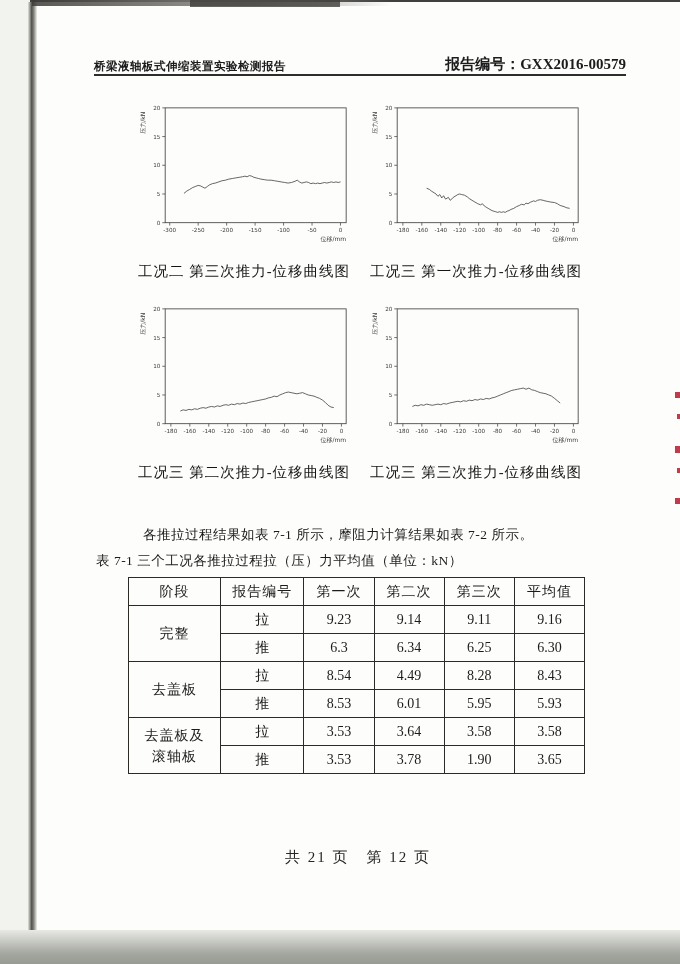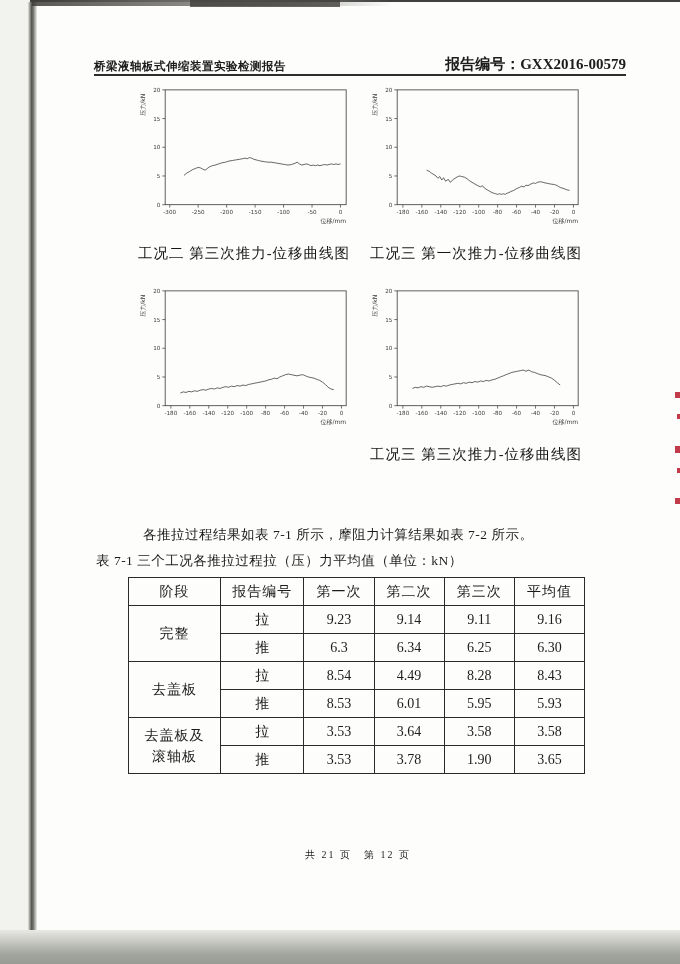--- a/index.html
+++ b/index.html
@@ -16,21 +16,21 @@
         background:linear-gradient(to bottom,#e8e9e4,#a3a59f 70%,#989a94);}
   .red-mark{position:absolute;background:#c23b4b;}
   
   #page{position:absolute;left:36px;top:2px;width:644px;height:934px;background:#fdfdfb;}
   
   #hdr{position:absolute;left:58px;top:52px;width:532px;height:20px;
        border-bottom:2px solid #2e2d2a;display:flex;justify-content:space-between;align-items:flex-end;}
   #hdr .h-title{font-size:11.5px;font-weight:bold;letter-spacing:.5px;}
   #hdr .h-no{font-size:15px;font-weight:bold;}
   
-  #charts{position:absolute;left:100px;top:78px;width:448px;
+  #charts{position:absolute;left:100px;top:96px;width:448px;
           display:grid;grid-template-columns:1fr 1fr;column-gap:16px;row-gap:18px;}
   figure{margin:0;display:flex;flex-direction:column;align-items:center;}
   svg.chart{width:216px;height:154px;}
   svg.chart text{font-family:"DejaVu Sans",sans-serif;fill:#3a3a38;}
   figcaption{font-size:14.5px;margin-top:10px;letter-spacing:1px;color:#161614;white-space:nowrap;}
   
   #intro{position:absolute;left:80px;top:524px;width:480px;font-size:13.5px;
          text-indent:2em;letter-spacing:.5px;margin:0;}
   #tbl-title{position:absolute;left:60px;top:550px;width:524px;text-align:left;
          font-size:13.5px;letter-spacing:.5px;}
@@ -38,21 +38,21 @@
   table{position:absolute;left:92px;top:575px;width:457px;border-collapse:collapse;
         font-size:14px;table-layout:fixed;}
   th,td{border:1.6px solid #2b2a27;text-align:center;padding:2px 2px;height:23px;
         font-weight:normal;}
   th{letter-spacing:1px;}
   td.stage{padding:2px 14px;line-height:1.5;letter-spacing:1px;}
   col.c-stage{width:92px;} col.c-proc{width:83px;} col.c-val{width:70px;}
   .num{font-family:"Liberation Serif",serif;margin-top:48px;}
   
   #footer{position:absolute;left:60px;top:846px;width:524px;text-align:center;
-          font-size:10px;letter-spacing:2px;color:#262624;}
+          font-size:15px;letter-spacing:2px;color:#262624;}
 </style>
 </head>
 <body>
 
 <div id="stage">
   <div id="left-strip"></div>
 
   <div id="page">
 
     <div id="hdr">
@@ -163,20 +163,21 @@
             <line x1="172.1780104712042" y1="128" x2="172.1780104712042" y2="131" stroke="#4a4946" stroke-width="0.8"></line>
             <text x="172.1780104712042" y="138" font-size="5.8" text-anchor="middle">-40</text>
             <line x1="191.6544502617801" y1="128" x2="191.6544502617801" y2="131" stroke="#4a4946" stroke-width="0.8"></line>
             <text x="191.6544502617801" y="138" font-size="5.8" text-anchor="middle">-20</text>
             <line x1="211.13089005235602" y1="128" x2="211.13089005235602" y2="131" stroke="#4a4946" stroke-width="0.8"></line>
             <text x="211.13089005235602" y="138" font-size="5.8" text-anchor="middle">0</text>
             <text x="0" y="0" font-size="6.2" text-anchor="end" transform="translate(9 14) rotate(-90)">压力/kN</text>
             <text x="216" y="147" font-size="6.2" text-anchor="end">位移/mm</text>
             <polyline points="45.6,115.0 48.5,113.8 51.4,114.4 54.3,113.3 57.3,113.8 60.2,112.7 63.1,113.3 66.0,112.1 69.0,111.5 71.9,112.1 74.8,110.9 77.7,110.3 80.6,110.9 83.6,109.7 86.5,110.3 89.4,109.1 92.3,108.5 95.2,109.1 98.2,107.9 101.1,108.5 104.0,107.3 106.9,107.9 109.9,106.8 112.8,107.3 115.7,106.2 118.6,105.6 121.5,105.0 124.5,104.4 127.4,103.8 130.3,103.2 133.2,102.6 136.1,101.5 139.1,100.9 142.0,99.7 144.9,100.3 147.8,98.5 150.8,97.3 153.7,96.1 156.6,95.5 159.5,96.1 162.4,96.7 165.4,97.3 168.3,96.7 171.2,96.1 174.1,97.3 177.0,98.5 180.0,99.1 182.9,99.7 185.8,100.9 188.7,102.0 191.7,103.8 194.6,106.2 197.5,109.1 200.4,110.9 203.3,111.5" fill="none" stroke="#2f2e2c" stroke-width="0.75"></polyline>
           </svg>
+        <figcaption>工况三 第二次推力-位移曲线图</figcaption>
       </figure>
       <figure>
         <svg class="chart" viewBox="0 0 222 158">
             <rect x="30" y="10" width="186" height="118" fill="none" stroke="#4a4946" stroke-width="0.9"></rect>
             <line x1="27" y1="128" x2="30" y2="128" stroke="#4a4946" stroke-width="0.8"></line>
             <text x="25" y="130" font-size="5.8" text-anchor="end">0</text>
             <line x1="27" y1="98.5" x2="30" y2="98.5" stroke="#4a4946" stroke-width="0.8"></line>
             <text x="25" y="100.5" font-size="5.8" text-anchor="end">5</text>
             <line x1="27" y1="69" x2="30" y2="69" stroke="#4a4946" stroke-width="0.8"></line>
             <text x="25" y="71" font-size="5.8" text-anchor="end">10</text>

